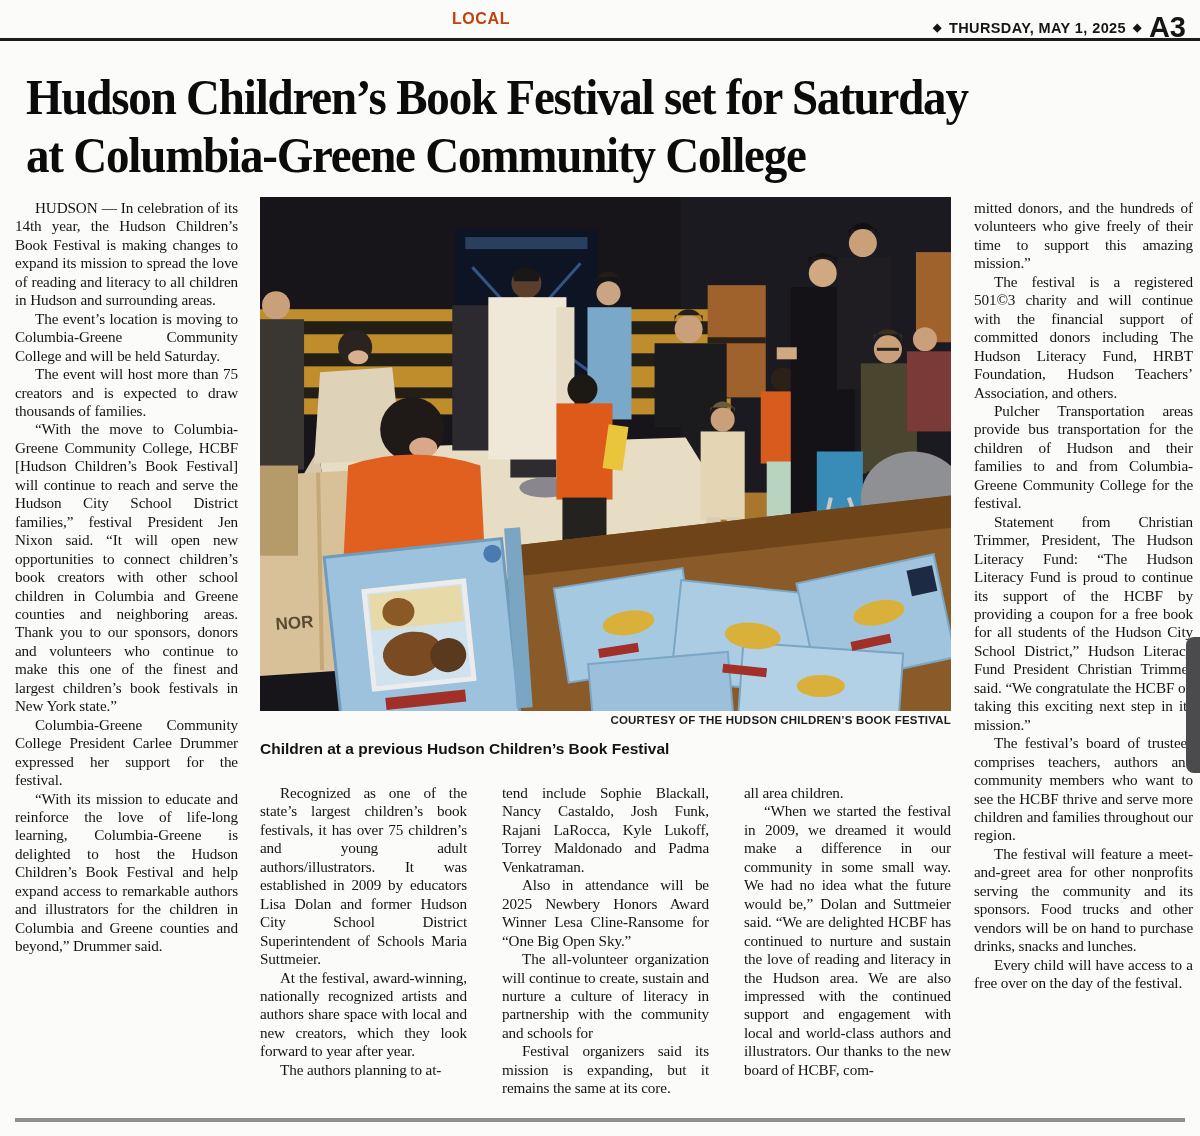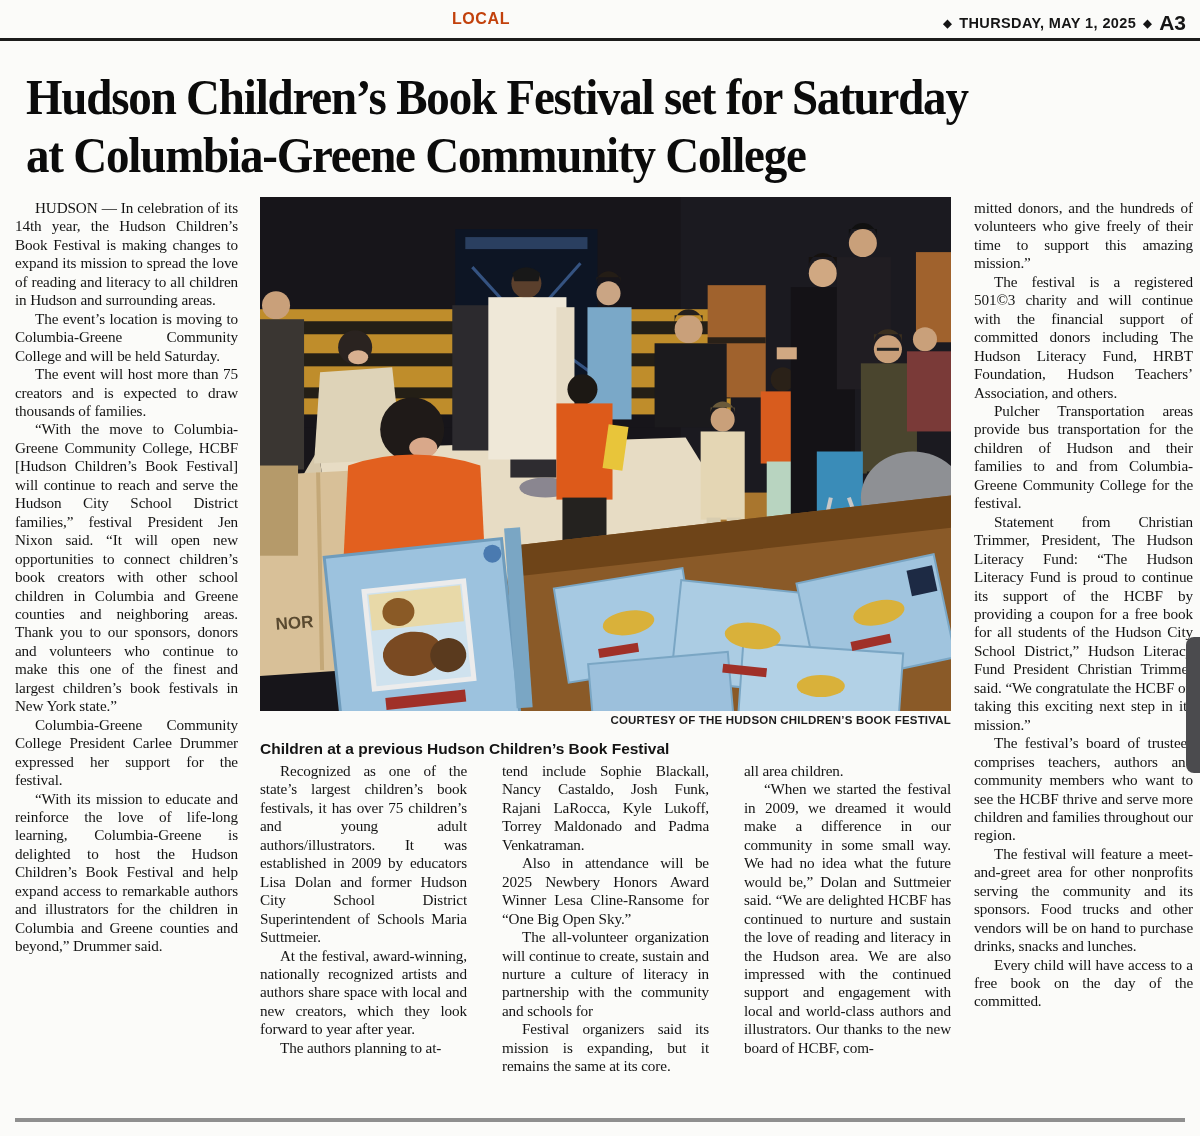--- a/index.html
+++ b/index.html
@@ -14,21 +14,21 @@
     font-family:"Liberation Sans",sans-serif;font-weight:700;
     font-size:16px;letter-spacing:.6px;color:#c2410c;
   }
   .hdr-right{
     position:absolute;top:11px;right:14px;
     font-family:"Liberation Sans",sans-serif;font-weight:700;
     font-size:14.5px;letter-spacing:.4px;color:#151515;
     display:flex;align-items:center;gap:7px;
   }
   .hdr-right .diamond{font-size:11px;}
-  .hdr-right .pageno{font-size:21px;letter-spacing:0;}
+  .hdr-right .pageno{font-size:29px;letter-spacing:0;}
   .rule-top{position:absolute;top:38px;left:0;width:1200px;height:3px;background:#1c1c1c;}
   .rule-bottom{position:absolute;top:1118px;left:15px;width:1170px;height:4px;background:#8f8f8f;}
   .headline{
     position:absolute;top:56px;left:17px;width:1170px;
     font-family:"Liberation Serif",serif;font-weight:700;color:#0b0b0b;
     font-size:47px;line-height:58px;letter-spacing:-1.2px;
   }
   .headline span{display:block;transform:scaleY(1.08);transform-origin:left top;}
   .col{position:absolute;overflow:hidden;}
   .col1{left:15px;top:199px;width:223px;height:888px;}
@@ -44,21 +44,21 @@
   .photo-credit{
     margin-top:3px;text-align:right;
     font-family:"Liberation Sans",sans-serif;font-weight:700;
     font-size:11.5px;letter-spacing:.2px;color:#1d1d1d;
   }
   .photo-caption{
     margin-top:14px;
     font-family:"Liberation Sans",sans-serif;font-weight:700;
     font-size:15.5px;color:#141414;
   }
-  .midcols{display:flex;gap:35px;margin-top:4px;}
+  .midcols{display:flex;gap:35px;margin-top:26px;}
   .midcol{width:218px;height:318px;overflow:hidden;}
   .scroll-thumb{
     position:absolute;right:0;top:637px;width:14px;height:136px;
     background:#4b4b4e;border-radius:8px 0 0 8px;
   }
 </style>
 </head>
 <body>
 
 <div class="hdr-section">LOCAL</div>
@@ -249,18 +249,18 @@
   </div>
 </div>
 
 <div class="col col5">
   <p class="para noindent">mitted donors, and the hundreds of volunteers who give freely of their time to support this amazing mission.”</p>
   <p class="para">The festival is a registered 501©3 charity and will continue with the financial support of committed donors including The Hudson Literacy Fund, HRBT Foundation, Hudson Teachers’ Association, and others.</p>
   <p class="para">Pulcher Transportation areas provide bus transportation for the children of Hudson and their families to and from Columbia-Greene Community College for the festival.</p>
   <p class="para">Statement from Christian Trimmer, President, The Hudson Literacy Fund: “The Hudson Literacy Fund is proud to continue its support of the HCBF by providing a coupon for a free book for all students of the Hudson City School District,” Hudson Literacy Fund President Christian Trimmer said. “We congratulate the HCBF on taking this exciting next step in its mission.”</p>
   <p class="para">The festival’s board of trustees comprises teachers, authors and community members who want to see the HCBF thrive and serve more children and families throughout our region.</p>
   <p class="para">The festival will feature a meet-and-greet area for other nonprofits serving the community and its sponsors. Food trucks and other vendors will be on hand to purchase drinks, snacks and lunches.</p>
-  <p class="para">Every child will have access to a free book on the day of the committed.</p>
+  <p class="para">Every child will have access to a free over on the day of the festival.</p>
 </div>
 
 <div class="scroll-thumb"></div>
 
 <div class="rule-bottom"></div>
 
 </body></html>

